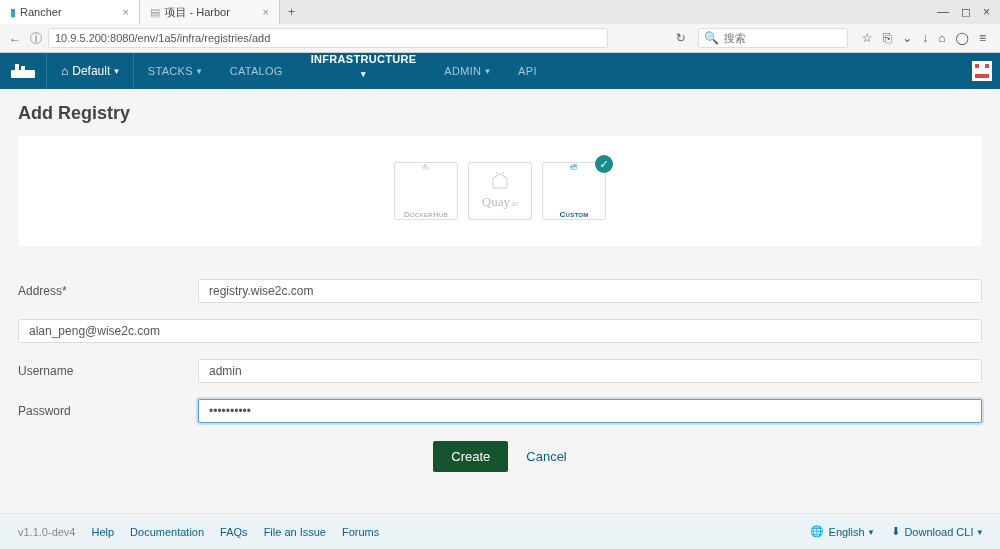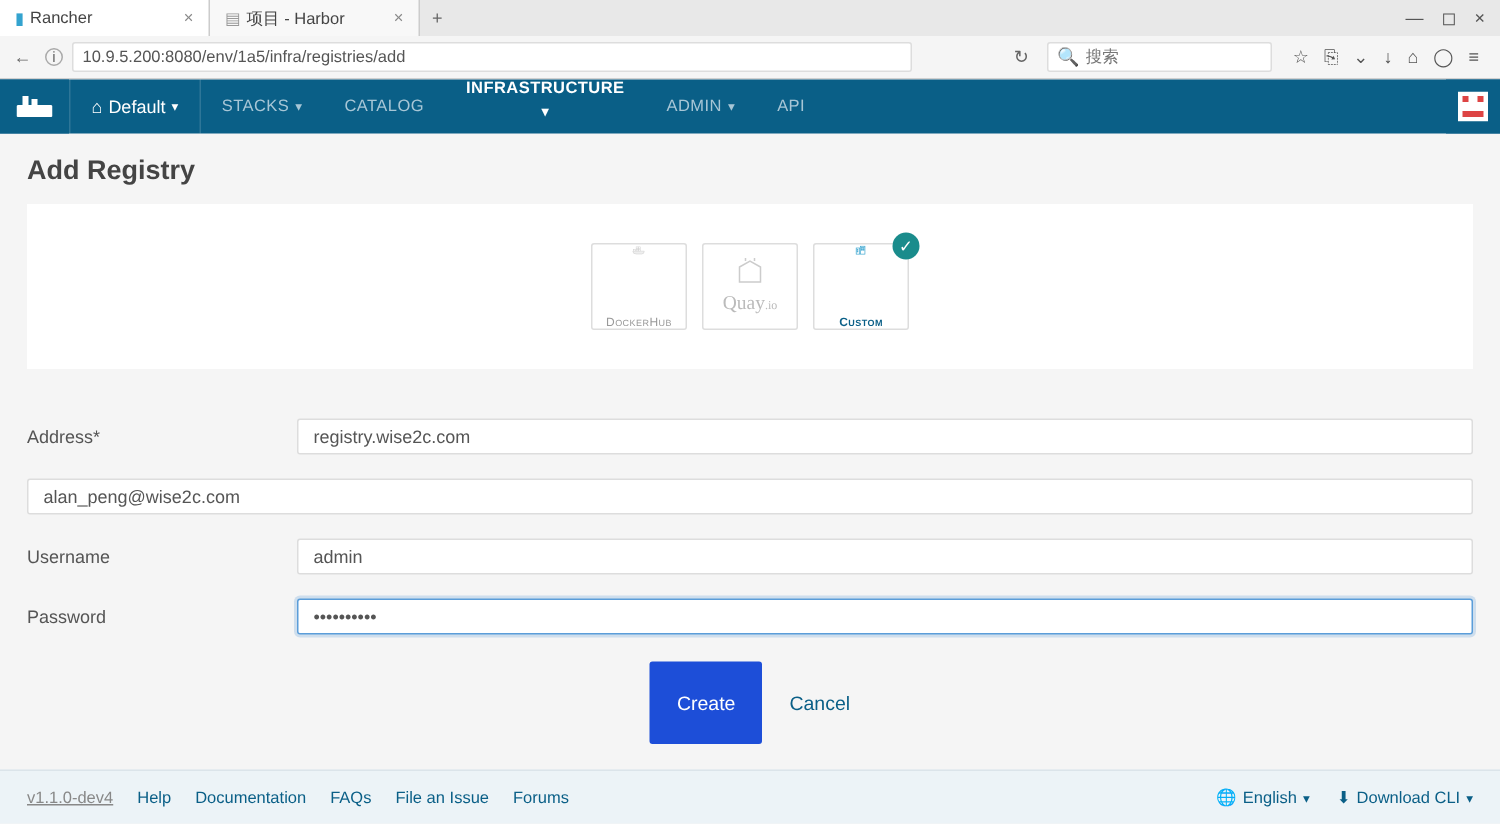--- a/index.html
+++ b/index.html
@@ -42,27 +42,27 @@
 .reg-card.selected svg { stroke: #34a3cf; }
 .check-badge { position: absolute; top: -8px; right: -8px; width: 18px; height: 18px; border-radius: 50%; background: #1a8c8c; color: #fff; display: flex; align-items: center; justify-content: center; font-size: 11px; }
 
 .form { margin-top: 33px; }
 .form-row { display: flex; align-items: center; margin-bottom: 16px; }
 .form-label { width: 180px; font-size: 12px; color: #555; }
 .form-input { flex: 1; height: 24px; border: 1px solid #ddd; border-radius: 2px; padding: 0 10px; font-size: 12px; color: #555; background: #fff; }
 .form-input.focus { border: 1px solid #5b9dd9; box-shadow: 0 0 0 2px rgba(91,157,217,0.25); outline: none; }
 
 .actions { display: flex; justify-content: center; gap: 18px; margin-top: 18px; align-items: center; }
-.btn-primary { background: #1d4ed8; color: #fff; border: none; padding: 20px 18px; border-radius: 2px; font-size: 13px; cursor: pointer; }
+.btn-primary { background: #14532d; color: #fff; border: none; padding: 8px 18px; border-radius: 2px; font-size: 13px; cursor: pointer; }
 .btn-link { color: #0a5f87; background: none; border: none; font-size: 13px; cursor: pointer; }
 
 
 .footer { position: absolute; bottom: 0; left: 0; right: 0; height: 36px; background: #ecf3f7; border-top: 1px solid #dbe4ea; display: flex; align-items: center; padding: 0 18px; font-size: 11px; color: #0a5f87; }
 .footer-left { display: flex; gap: 16px; align-items: center; }
-.footer-left .ver { color: #888; text-decoration: underline; }
+.footer-left .ver { color: #888; }
 .footer-left a { color: #0a5f87; text-decoration: none; cursor: pointer; }
 .footer-right { margin-left: auto; display: flex; gap: 18px; align-items: center; }
 .footer-right span { color: #0a5f87; cursor: pointer; display: flex; align-items: center; gap: 4px; }
 
 .quay-text { font-family: Georgia, serif; font-size: 13px; color: #bbb; }
 .quay-text small { font-size: 8px; }
 </style>
 </head>
 <body>
 

